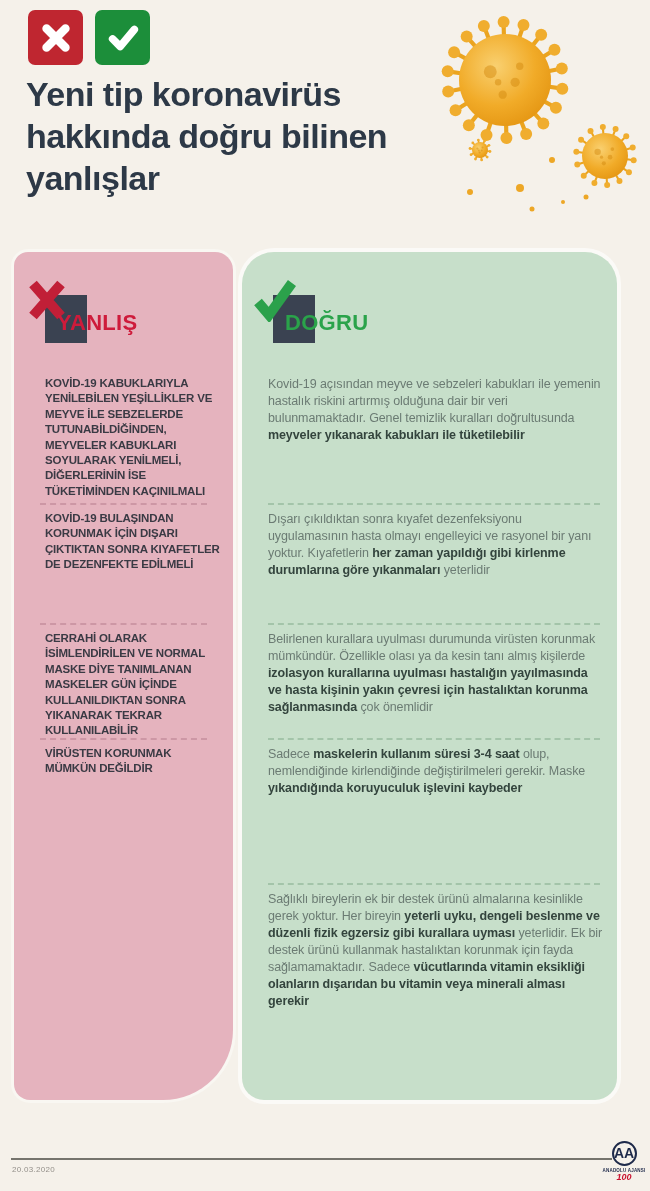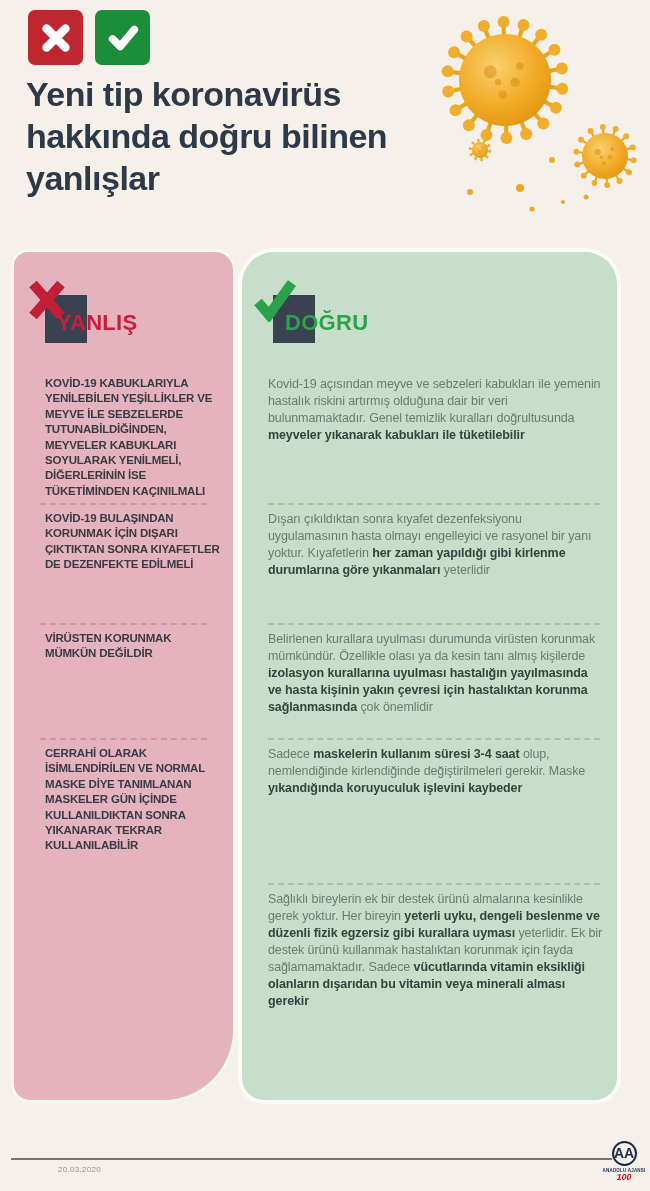--- a/index.html
+++ b/index.html
@@ -56,21 +56,21 @@
     font-size:11.5px; font-weight:bold; line-height:1.34; letter-spacing:-0.2px;
     color:var(--wrongText,#3a3a44);
   }
   .col.dogru .cell { padding:6px 14px 6px 26px; }
   .col.dogru .cell p {
     font-size:12.5px; line-height:1.36; color:var(--rightText,#6b7b73); letter-spacing:-0.1px;
   }
   .col.dogru .cell p b { color:var(--rightTextBold,#33443d); }
   
   .footer-rule { position:absolute; left:11px; top:1158px; width:601px; height:2px; background:#75746d; }
-  .footer-date { position:absolute; left:12px; top:1165px; font-size:8px; color:#94908a; letter-spacing:.3px;margin-left:46px; }
+  .footer-date { position:absolute; left:12px; top:1165px; font-size:8px; color:#94908a; letter-spacing:.3px; }
   .aa-logo { position:absolute; right:3px; top:1141px; width:46px; text-align:center; color:#1e2a4a; }
   .aa-circle {
     width:25px; height:25px; border:2.5px solid #1e2a4a; border-radius:50%;
     margin:0 auto; font-size:14px; font-weight:bold; line-height:20px; color:#1e2a4a;
   }
   .aa-name { font-size:4.5px; font-weight:bold; letter-spacing:.2px; margin-top:2px; white-space:nowrap; }
   .aa-100 { color:#c8102e; font-size:9px; font-weight:bold; font-style:italic; line-height:1.1; }
 </style>
 </head>
 <body>
@@ -225,24 +225,24 @@
         <span class="badge-label">YANLIŞ</span>
       </div>
       <div class="cells">
           <div class="cell">
             <p>KOVİD-19 KABUKLARIYLA YENİLEBİLEN YEŞİLLİKLER VE MEYVE İLE SEBZELERDE TUTUNABİLDİĞİNDEN, MEYVELER KABUKLARI SOYULARAK YENİLMELİ, DİĞERLERİNİN İSE TÜKETİMİNDEN KAÇINILMALI</p>
           </div>
           <div class="cell">
             <p>KOVİD-19 BULAŞINDAN KORUNMAK İÇİN DIŞARI ÇIKTIKTAN SONRA KIYAFETLER DE DEZENFEKTE EDİLMELİ</p>
           </div>
           <div class="cell">
+            <p>CERRAHİ OLARAK İSİMLENDİRİLEN VE NORMAL MASKE DİYE TANIMLANAN MASKELER GÜN İÇİNDE KULLANILDIKTAN SONRA YIKANARAK TEKRAR KULLANILABİLİR</p>
+          </div>
+          <div class="cell">
             <p>VİRÜSTEN KORUNMAK MÜMKÜN DEĞİLDİR</p>
-          </div>
-          <div class="cell">
-            <p>CERRAHİ OLARAK İSİMLENDİRİLEN VE NORMAL MASKE DİYE TANIMLANAN MASKELER GÜN İÇİNDE KULLANILDIKTAN SONRA YIKANARAK TEKRAR KULLANILABİLİR</p>
           </div>
         </div>
     </section>
 
     <section class="col dogru">
       <div class="badge">
         <span class="badge-square"></span>
         <svg class="badge-mark" viewBox="0 0 42 44">
           <path d="M4 24 L15 37 L38 5" stroke="#2ba14b" stroke-width="10" fill="none"></path>
         </svg>

